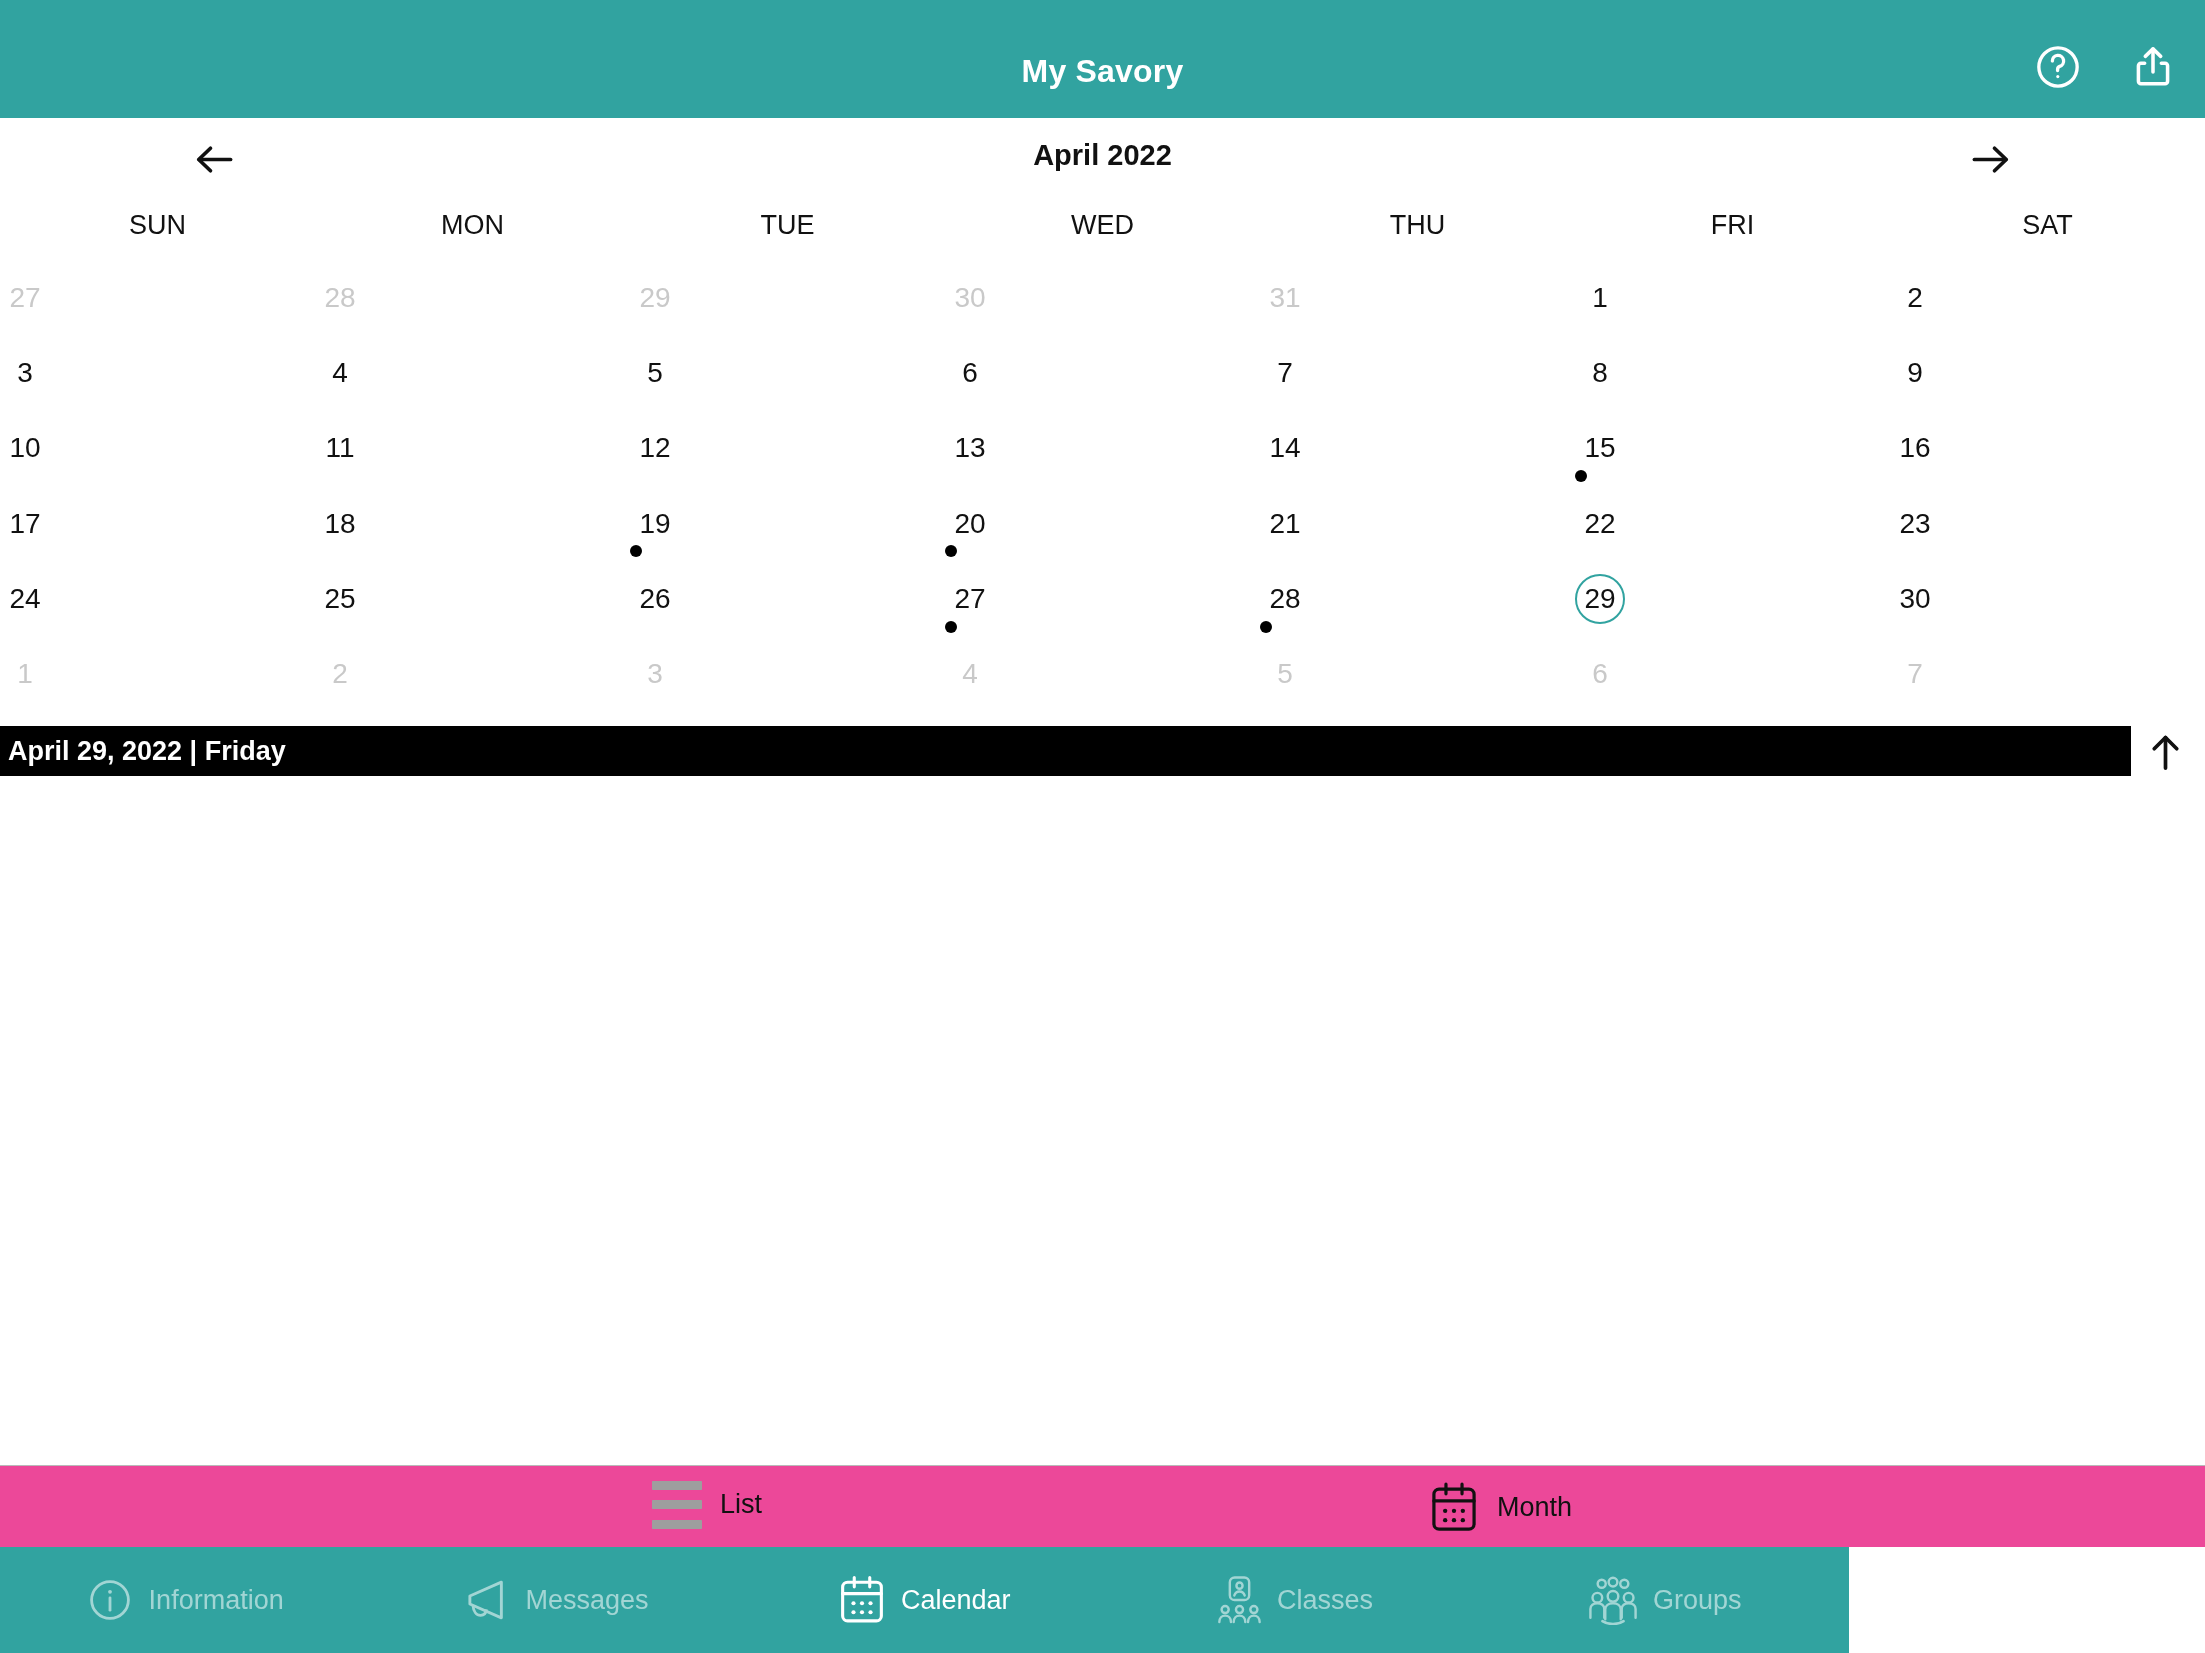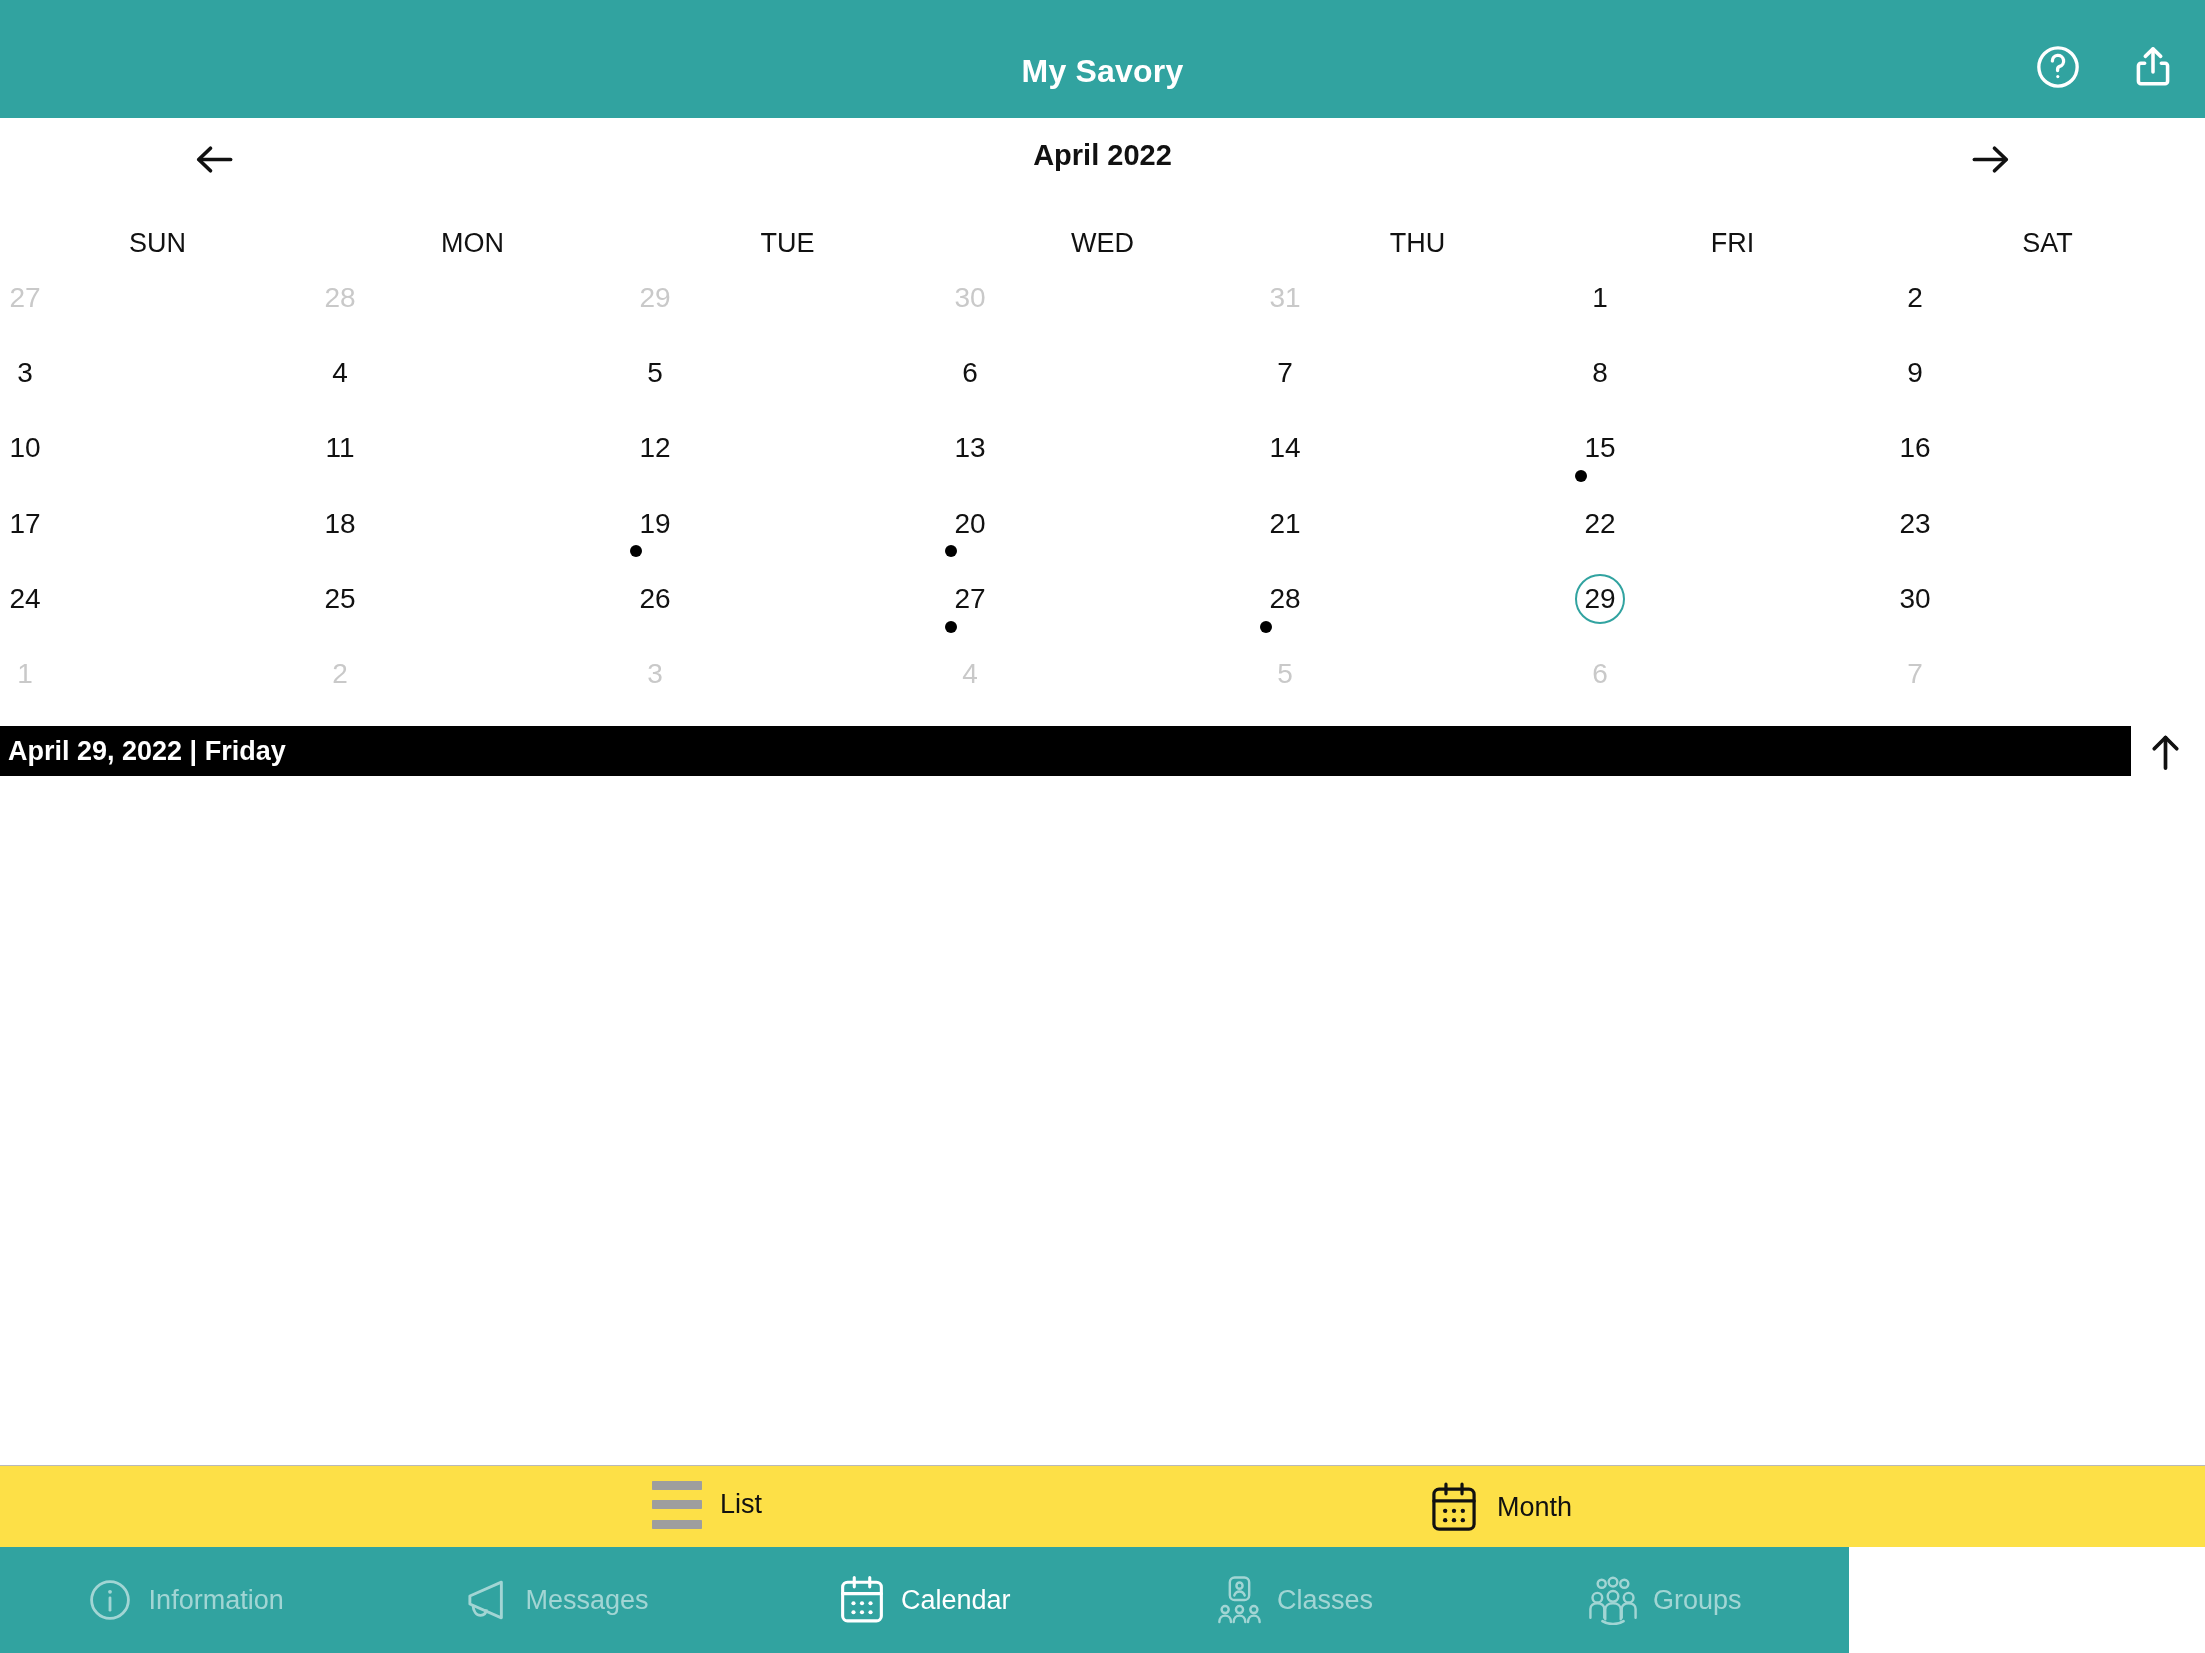--- a/index.html
+++ b/index.html
@@ -37,21 +37,21 @@
   }
   .nav-prev{ position:absolute; left:192px; top:22.6px; line-height:0; cursor:pointer;}
   .nav-next{ position:absolute; right:192px; top:22.6px; line-height:0; cursor:pointer;}
 
   
   .weekdays{
     position:absolute; left:0; top:210px; width:2205px;
     display:grid; grid-template-columns:repeat(7,1fr);
   }
   .weekday{
-    text-align:center; font-size:27px; color:#111; font-weight:normal;margin-top:18px;
+    text-align:center; font-size:27px; color:#111; font-weight:normal;
   }
 
   
   .daygrid{
     position:absolute; left:0; top:266px; width:2205px; height:452px;
     display:grid; grid-template-columns:repeat(7,1fr); grid-template-rows:repeat(6,1fr);
   }
   .daycell{
     position:relative; display:flex; flex-direction:column;
     justify-content:flex-start; padding-top:6.5px;
@@ -82,21 +82,21 @@
   }
 
   
   .eventarea{
     position:absolute; left:0; top:777px; width:2205px; height:689px; background:#fff;
   }
 
   
   .viewbar{
     position:absolute; left:0; top:1465px; width:2205px; height:82px;
-    border-top:1.6px solid #b9b9b9; background:#fde047;
+    border-top:1.6px solid #b9b9b9; background:#ec4899;
   }
   .viewitem{
     position:absolute; top:14.5px; display:flex; align-items:center; gap:18px; cursor:pointer;
   }
   .viewitem .vlabel{ font-size:27px; color:#111; }
   .view-list{ left:652px; }
   .view-month{ left:1429px; }
   .hamburger{ display:flex; flex-direction:column; gap:10.5px; }
   .hamburger i{ display:block; width:50px; height:9px; background:#9e9e9e; border-radius:0.8px; }
 

